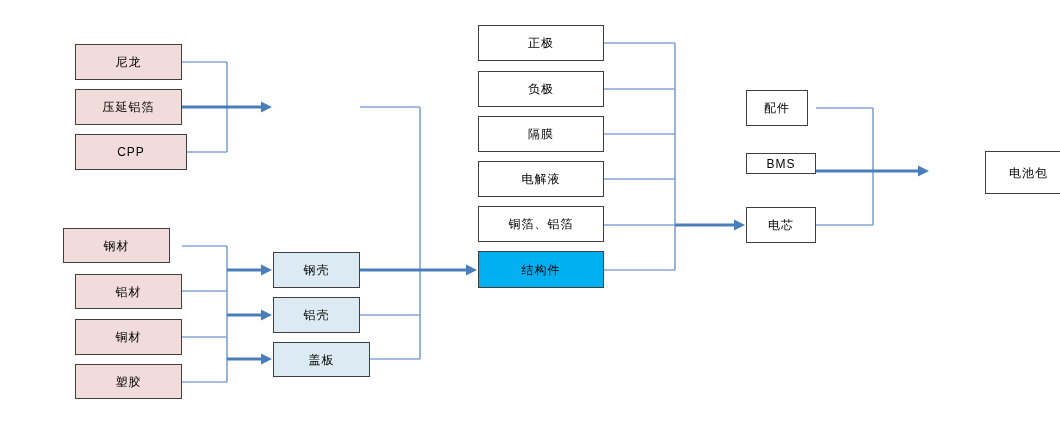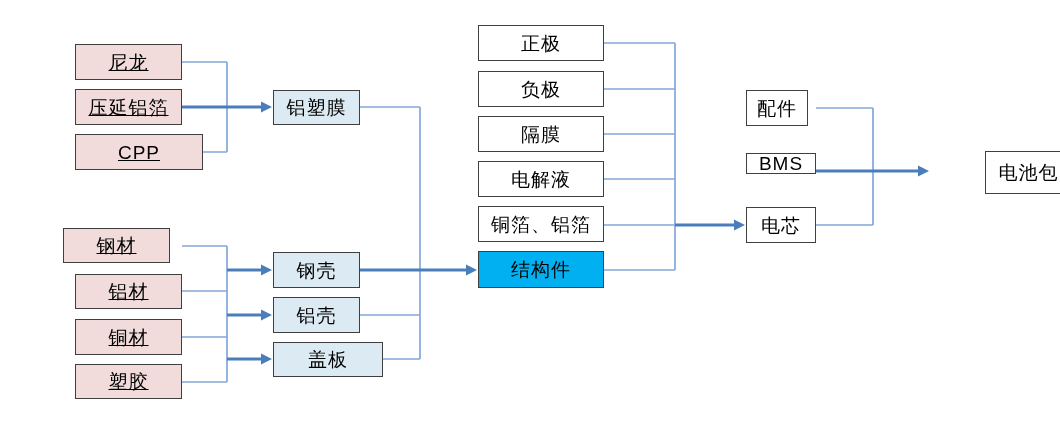--- a/index.html
+++ b/index.html
@@ -46,26 +46,26 @@
   }
   .box{
     position:absolute;
     box-sizing:border-box;
     display:flex;
     align-items:center;
     justify-content:center;
     border:1.6px solid var(--box-border);
     background:var(--white-fill);
     color:var(--text);
-    font-size:19px;
+    font-size:12px;
     line-height:1;
     white-space:nowrap;
     letter-spacing:1px;
   }
-  .box.pink{background:var(--pink-fill);text-decoration:underline;}
+  .box.pink{background:var(--pink-fill);}
   .box.lblue{background:var(--light-blue-fill);}
   .box.hblue{background:var(--highlight-fill);}
 </style>
 </head>
 <body>
 
 <div class="canvas">
 
   <svg class="wires" viewBox="0 0 1060 427">
 
@@ -99,30 +99,29 @@
 
     <g>
       <path class="edge-thin" d="M816 108 H873 M816 225 H873 M873 108 V225"></path>
       <path class="edge-thick" d="M816 171 H918"></path>
       <polygon class="arrow-head" points="929,171 918,165.5 918,176.5"></polygon>
     </g>
   </svg>
 
   <div class="box pink" style="left:75px;top:44px;width:107px;height:36px">尼龙</div>
   <div class="box pink" style="left:75px;top:89px;width:107px;height:36px">压延铝箔</div>
-  <div class="box pink" style="left:75px;top:134px;width:128px;height:36px">CPP</div>
+  <div class="box pink" style="left:75px;top:134px;width:112px;height:36px">CPP</div>
   <div class="box pink" style="left:63px;top:228px;width:107px;height:35px">钢材</div>
   <div class="box pink" style="left:75px;top:274px;width:107px;height:35px">铝材</div>
   <div class="box pink" style="left:75px;top:319px;width:107px;height:36px">铜材</div>
   <div class="box pink" style="left:75px;top:364px;width:107px;height:35px">塑胶</div>
 
-  <div class="box lblue" style="left:273px;top:90px;width:87px;height:35px">铝塑膜</div>
   <div class="box lblue" style="left:273px;top:252px;width:87px;height:36px">钢壳</div>
   <div class="box lblue" style="left:273px;top:297px;width:87px;height:36px">铝壳</div>
-  <div class="box lblue" style="left:273px;top:342px;width:110px;height:35px">盖板</div>
+  <div class="box lblue" style="left:273px;top:342px;width:97px;height:35px">盖板</div>
 
   <div class="box" style="left:478px;top:25px;width:126px;height:36px">正极</div>
   <div class="box" style="left:478px;top:71px;width:126px;height:36px">负极</div>
   <div class="box" style="left:478px;top:116px;width:126px;height:36px">隔膜</div>
   <div class="box" style="left:478px;top:161px;width:126px;height:36px">电解液</div>
   <div class="box" style="left:478px;top:206px;width:126px;height:36px">铜箔、铝箔</div>
   <div class="box hblue" style="left:478px;top:251px;width:126px;height:37px">结构件</div>
 
   <div class="box" style="left:746px;top:90px;width:62px;height:36px">配件</div>
   <div class="box" style="left:746px;top:153px;width:70px;height:21px">BMS</div>

